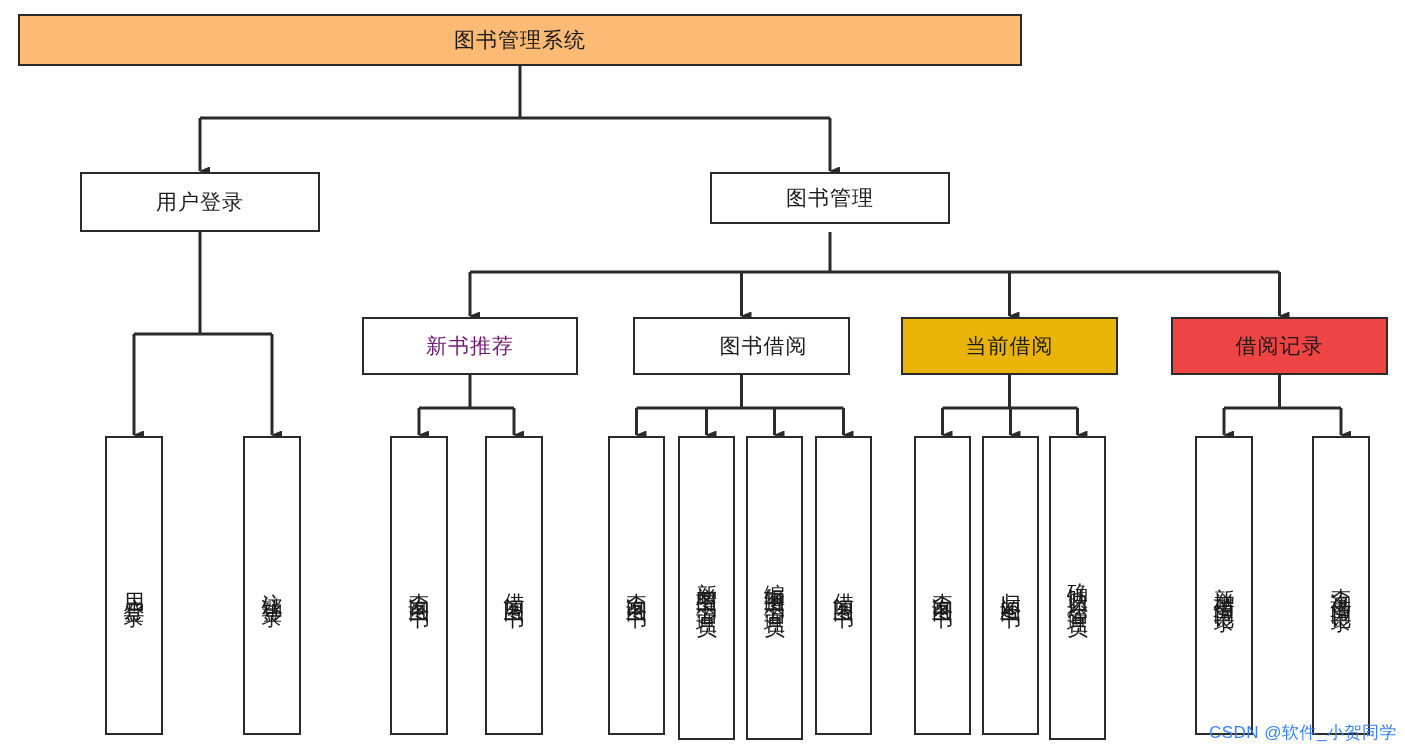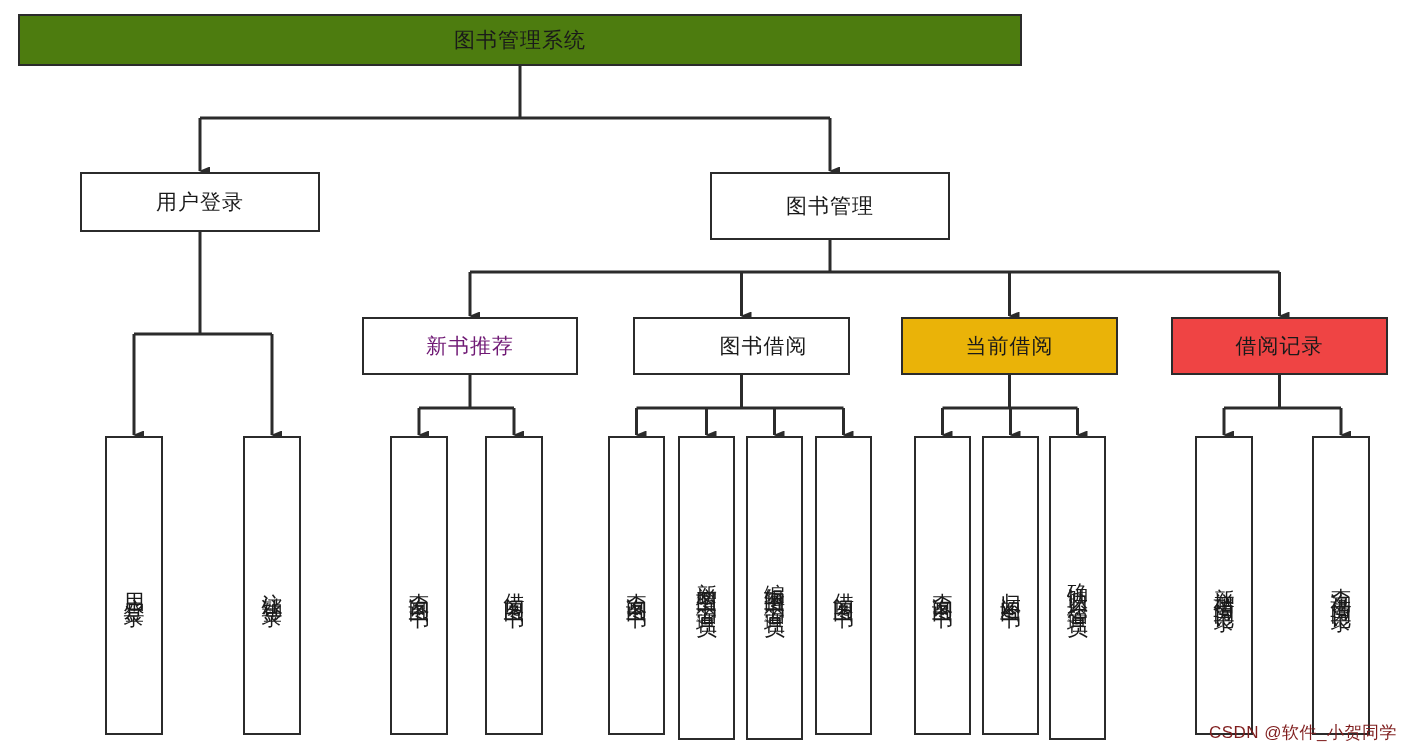--- a/index.html
+++ b/index.html
@@ -56,21 +56,21 @@
   }
   .node.vert .label {
     writing-mode: vertical-rl;
     text-orientation: upright;
   }
   #watermark {
     position: absolute;
     right: 8px;
     bottom: 3px;
     font-size: 17px;
-    color: #7f1d1d;
+    color: #3b82f6;
     letter-spacing: 0.5px;
     white-space: nowrap;
     user-select: none;
   }
 </style>
 </head>
 <body>
 
 <div id="canvas">
   <svg id="wires" viewBox="0 0 1405 747">
@@ -109,27 +109,27 @@
         <line x1="942.5" y1="408" x2="942.5" y2="435" stroke="#2b2b2b" stroke-width="3" marker-end="url(#arrowhead)"></line>
         <line x1="1010.5" y1="408" x2="1010.5" y2="435" stroke="#2b2b2b" stroke-width="3" marker-end="url(#arrowhead)"></line>
         <line x1="1077.5" y1="408" x2="1077.5" y2="435" stroke="#2b2b2b" stroke-width="3" marker-end="url(#arrowhead)"></line>
         <line x1="1279.5" y1="375" x2="1279.5" y2="408" stroke="#2b2b2b" stroke-width="3"></line>
         <line x1="1224" y1="408" x2="1341" y2="408" stroke="#2b2b2b" stroke-width="3"></line>
         <line x1="1224" y1="408" x2="1224" y2="435" stroke="#2b2b2b" stroke-width="3" marker-end="url(#arrowhead)"></line>
         <line x1="1341" y1="408" x2="1341" y2="435" stroke="#2b2b2b" stroke-width="3" marker-end="url(#arrowhead)"></line>
       </g>
   </svg>
   <div id="nodes">
-      <div class="node horiz" id="node-root" style="left: 18px; top: 14px; width: 1004px; height: 52px; border-color: rgb(43, 43, 43); background: #4d7c0f; color: rgb(26, 26, 26);">
+      <div class="node horiz" id="node-root" style="left: 18px; top: 14px; width: 1004px; height: 52px; border-color: rgb(43, 43, 43); background: #fdba74; color: rgb(26, 26, 26);">
         <span class="label">图书管理系统</span>
       </div>
       <div class="node horiz" id="node-l1_0" style="left: 80px; top: 172px; width: 240px; height: 60px; border-color: rgb(43, 43, 43); background: rgb(255, 255, 255); color: rgb(26, 26, 26);">
         <span class="label">用户登录</span>
       </div>
-      <div class="node horiz" id="node-l1_1" style="left: 710px; top: 172px; width: 240px; height: 68px; border-color: rgb(43, 43, 43); background: rgb(255, 255, 255); color: rgb(26, 26, 26);">
+      <div class="node horiz" id="node-l1_1" style="left: 710px; top: 172px; width: 240px; height: 52px; border-color: rgb(43, 43, 43); background: rgb(255, 255, 255); color: rgb(26, 26, 26);">
         <span class="label">图书管理</span>
       </div>
       <div class="node horiz" id="node-l2_0" style="left: 362px; top: 317px; width: 216px; height: 58px; border-color: rgb(43, 43, 43); background: rgb(255, 255, 255); color: #701a75;">
         <span class="label">新书推荐</span>
       </div>
       <div class="node horiz" id="node-l2_1" style="left: 633px; top: 317px; width: 217px; height: 58px; border-color: rgb(43, 43, 43); background: rgb(255, 255, 255); color: rgb(26, 26, 26); padding-left: 44px;">
         <span class="label">图书借阅</span>
       </div>
       <div class="node horiz" id="node-l2_2" style="left: 901px; top: 317px; width: 217px; height: 58px; border-color: rgb(43, 43, 43); background: #eab308; color: rgb(26, 26, 26);">
         <span class="label">当前借阅</span>

